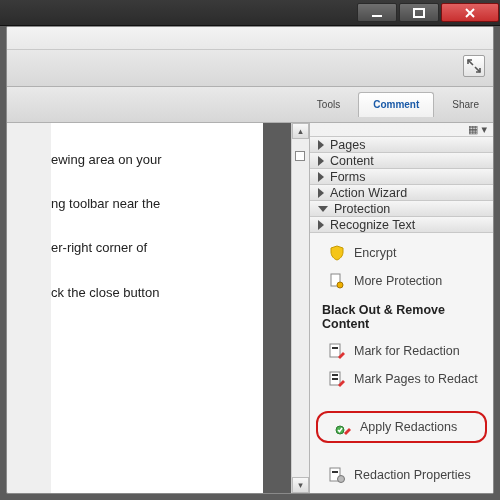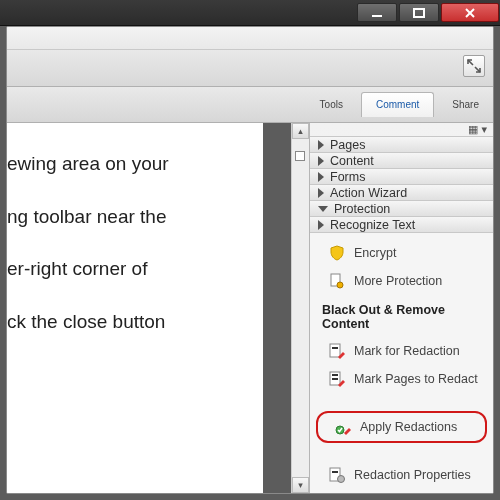--- a/index.html
+++ b/index.html
@@ -23,28 +23,28 @@
 
   
   .toolstrip { height:60px; background:linear-gradient(#f3f3f3,#d8d8d8); border-bottom:1px solid #b0b0b0; position:relative; }
   .toolstrip::before { content:""; position:absolute; left:0; right:0; top:22px; height:1px; background:#c9c9c9; }
   .fullscreen-icon { position:absolute; top:28px; right:8px; width:22px; height:22px; border:1px solid #a0a0a0; background:linear-gradient(#fff,#e4e4e4); border-radius:2px; display:flex; align-items:center; justify-content:center; }
   .fullscreen-icon svg { width:14px; height:14px; }
 
   
   .tabsrow { height:36px; background:linear-gradient(#e9e9e9,#d7d7d7); border-bottom:1px solid #b0b0b0; display:flex; justify-content:flex-end; align-items:center; gap:4px; font-size:10px; }
   .tab { padding:6px 14px 7px 14px; color:#444; border-radius:3px 3px 0 0; }
-  .tab.active { background:linear-gradient(#fff,#f1f1f1); border:1px solid #b5b5b5; border-bottom:none; color:#1a5aa8; font-weight:400; }
+  .tab.active { background:linear-gradient(#fff,#f1f1f1); border:1px solid #b5b5b5; border-bottom:none; color:#1a5aa8; font-weight:700; }
 
   
   .body { flex:1; display:flex; overflow:hidden; }
 
   
   .docwrap { flex:1; display:flex; }
-  .doc { flex:1; background:#fff; padding:28px 0 0 0; font-family: Georgia, "Times New Roman", serif; font-size:19px; color:#222; line-height:1.4; overflow:hidden; }
+  .doc { flex:1; background:#fff; padding:28px 0 0 0; font-family: Georgia, "Times New Roman", serif; font-size:13px; color:#222; line-height:1.4; overflow:hidden;margin-left:44px; }
   .doc p { margin: 0 0 26px 0; padding-left:0; white-space:nowrap; }
   .docgutter { width:28px; background:#5c5c5c; }
   .scrollbar { width:18px; background:#eee; border-left:1px solid #cfcfcf; position:relative; }
   .scroll-up, .scroll-down { position:absolute; left:0; right:0; height:16px; background:linear-gradient(#f8f8f8,#ddd); border:1px solid #bbb; font-size:9px; display:flex; align-items:center; justify-content:center; color:#555;}
   .scroll-up { top:0; }
   .scroll-down { bottom:0; }
   .marker { position:absolute; left:3px; width:10px; height:10px; background:#fff; border:1px solid #888; top:28px; }
 
   
   .panel { width:184px; background:linear-gradient(#f2f2f2,#eaeaea); border-left:1px solid #b5b5b5; display:flex; flex-direction:column; font-size:12.5px; color:#333; overflow:hidden; }

